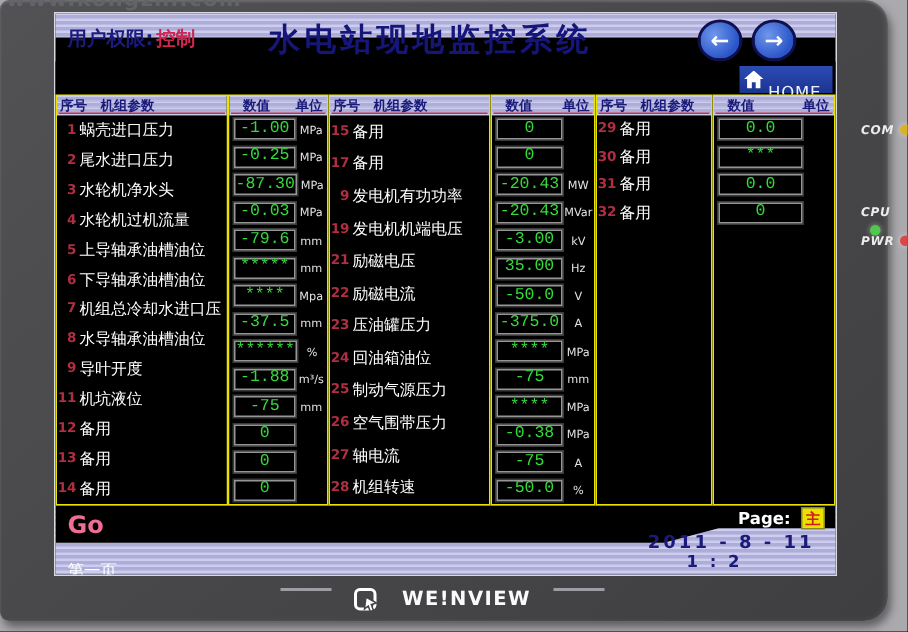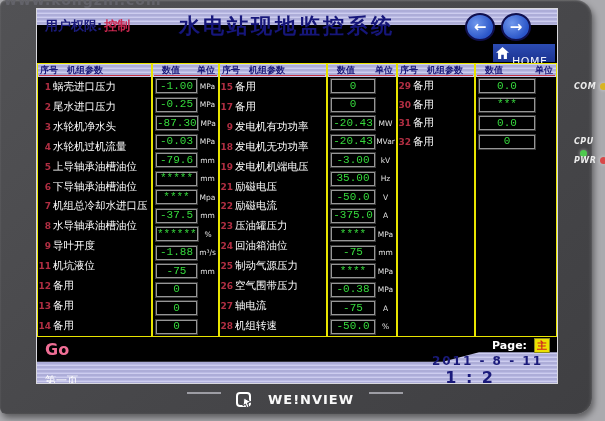--- a/index.html
+++ b/index.html
@@ -89,21 +89,21 @@
   .go-btn{position:absolute;left:8px;top:3px;display:flex;align-items:baseline;gap:14px;cursor:pointer;flex-direction:column;}
   .go-label{color:#ef6e95;font-size:16px;font-weight:bold;}
   .go-page{color:#fff;font-size:11px;}
   .page-label{position:absolute;right:30px;top:2px;color:#fff;font-size:11px;font-weight:bold;}
   .page-val{
     position:absolute;right:7px;top:1px;min-width:14px;height:13px;
     background:#ece000;color:#cf1f1f;font-size:10px;font-weight:bold;
     display:flex;align-items:center;justify-content:center;border:1px solid #8a8a20;cursor:pointer;
   }
   .date{position:absolute;right:14px;top:17px;color:#1a1a7a;font-size:12px;font-weight:bold;letter-spacing:2px;}
-  .ratio{position:absolute;right:62px;top:31px;color:#1a1a7a;font-size:16px;font-weight:bold;letter-spacing:2px;}
+  .ratio{position:absolute;right:62px;top:31px;color:#1a1a7a;font-size:11px;font-weight:bold;letter-spacing:2px;}
 </style>
 </head>
 <body>
 
 <div class="bezel">
   <div class="watermark">www.kongzhi.com</div>
 </div>
 
 <div class="led" style="top:82px;">
   <span class="led-label">COM</span>
@@ -295,24 +295,20 @@
             </div>
             <div class="trow">
               <span class="no">17</span>
               <span class="pname">备用</span>
             </div>
             <div class="trow">
               <span class="no">9</span>
               <span class="pname">发电机有功功率</span>
             </div>
             <div class="trow">
-              <span class="no">18</span>
-              <span class="pname">发电机无功功率</span>
-            </div>
-            <div class="trow">
               <span class="no">19</span>
               <span class="pname">发电机机端电压</span>
             </div>
             <div class="trow">
               <span class="no">21</span>
               <span class="pname">励磁电压</span>
             </div>
             <div class="trow">
               <span class="no">22</span>
               <span class="pname">励磁电流</span>

